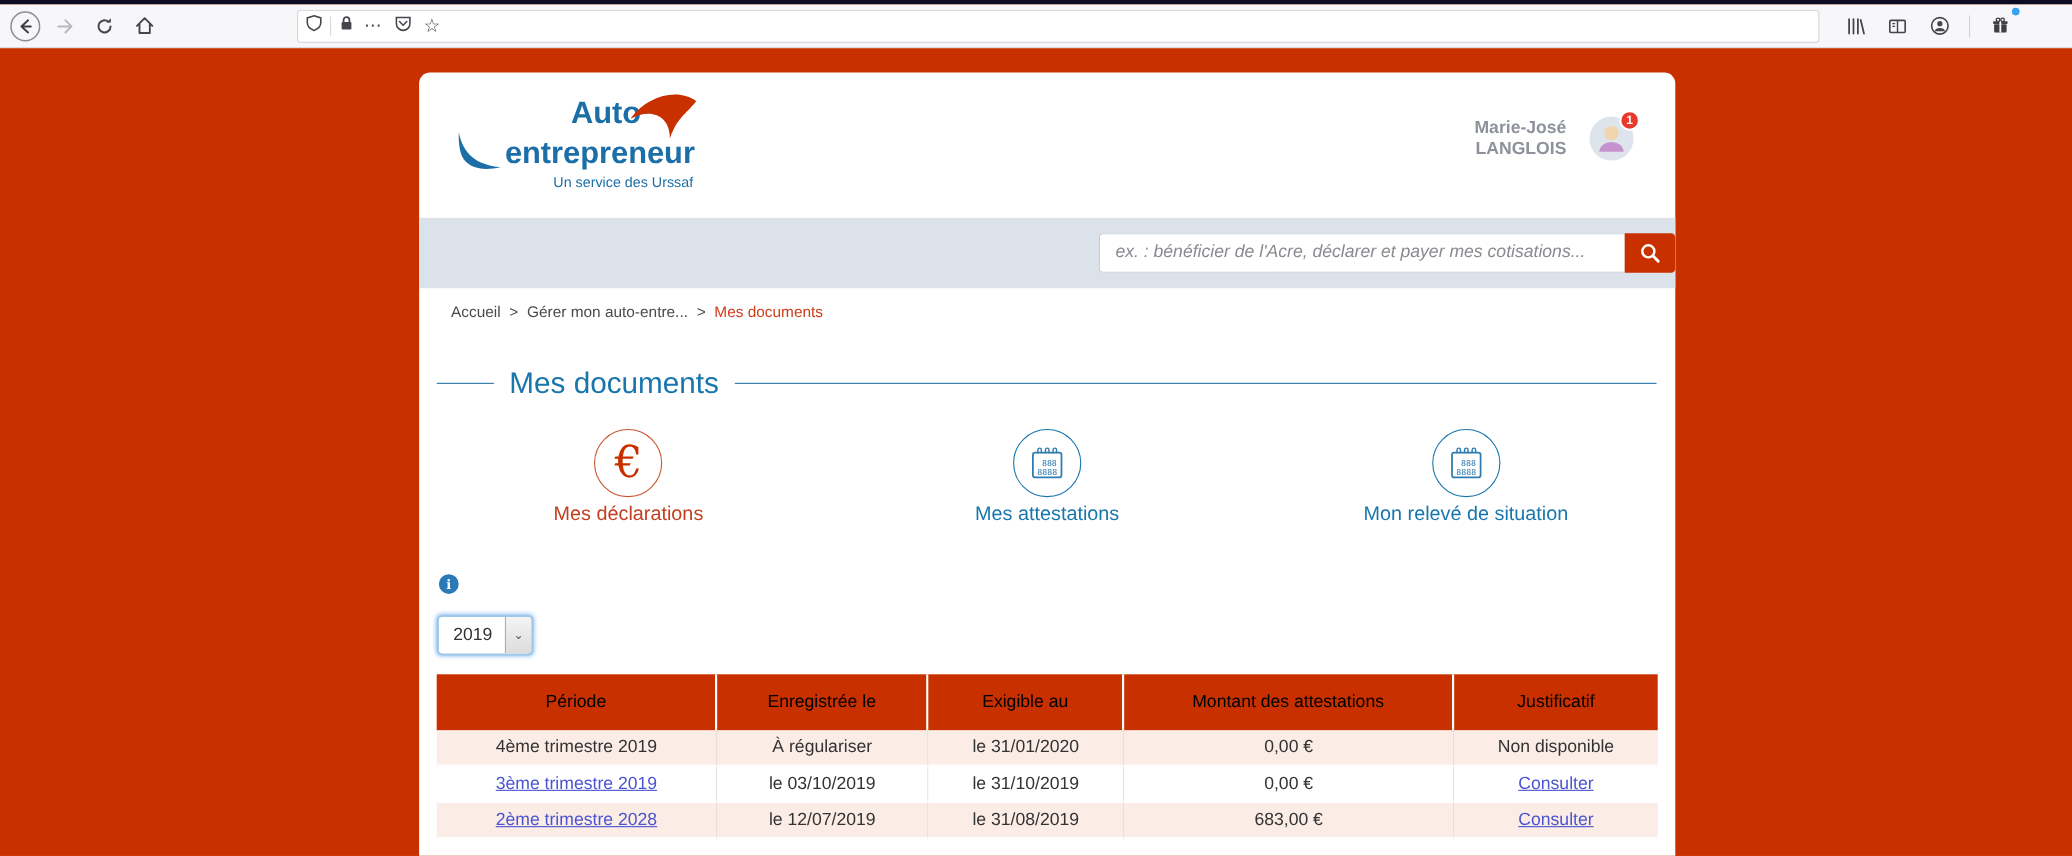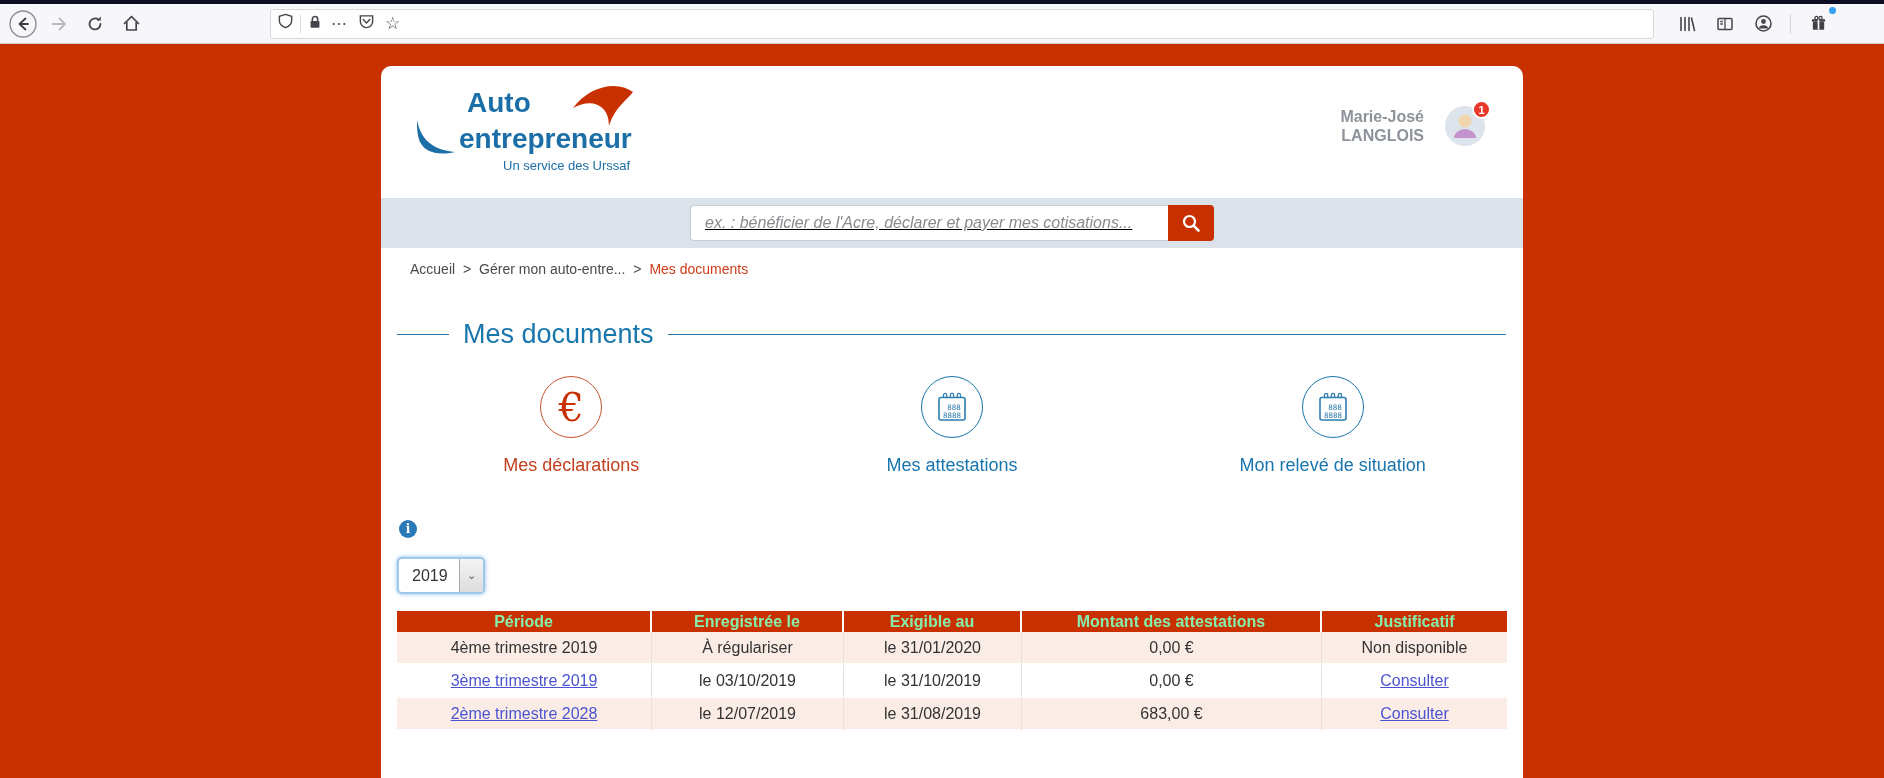--- a/index.html
+++ b/index.html
@@ -21,41 +21,41 @@
   .gift-wrap { position:relative; }
   .blue-dot { position:absolute; top:-2px; right:-3px; width:7px; height:7px; border-radius:50%; background:#38a0f2; }
 
   
   .page { position:relative; width:1884px; height:733px; background:#c93000; }
   .card { position:absolute; left:381px; top:22px; width:1142px; height:900px; background:#fff; border-radius:10px 10px 0 0; }
 
   
   .site-header { position:relative; height:132px; }
   .logo { position:relative; margin-left:34px; padding-top:22px; width:240px; color:#1b6ea6; }
-  .logo-auto { font-size:28px; font-weight:bold; margin-left:52px; line-height:30px; }
+  .logo-auto { font-size:28px; font-weight:bold; margin-left:104px; line-height:30px; }
   .logo-row { display:flex; align-items:flex-end; }
   .logo-row svg { margin-right:2px; margin-bottom:-6px; }
   .logo-entrepreneur { font-size:28px; font-weight:bold; line-height:30px; }
   .logo-tagline { font-size:13px; margin-left:88px; margin-top:4px; color:#1b6ea6; }
   .red-swoosh { position:absolute; right:18px; top:14px; }
   .user { position:absolute; right:38px; top:40px; display:flex; align-items:center; gap:21px; }
   .user-name { text-align:right; font-weight:bold; color:#8d929b; font-size:16px; line-height:19px; }
   .avatar { position:relative; width:40px; height:40px; border-radius:50%; background:#dde4ec; }
   .badge { position:absolute; top:-6px; right:-6px; width:19px; height:19px; border-radius:50%; background:#e8392c; border:2px solid #fff; color:#fff; font-size:11px; font-weight:bold; display:flex; align-items:center; justify-content:center; }
 
   
   .nav { height:38px; background:#f0f1f3; border-bottom:1px solid #c8cdd2; display:flex; align-items:stretch; }
   .nav-item { display:flex; align-items:center; padding:0 26px; font-size:17px; color:#1876ad; cursor:pointer; }
   .nav-div { width:1px; background:#c6cad0; }
   .nav-spacer { flex:1; }
   .question { display:flex; align-items:center; gap:7px; padding-right:22px; font-size:17px; color:#1876ad; }
   .q-circle { width:20px; height:20px; border:1.5px solid #1876ad; border-radius:50%; display:flex; align-items:center; justify-content:center; font-size:13px; font-weight:bold; color:#1876ad; }
 
   
-  .search-band { height:50px; background:#dbe2ea; display:flex; align-items:center; justify-content:center;text-decoration:underline; }
+  .search-band { height:64px; background:#dbe2ea; display:flex; align-items:center; justify-content:flex-end; }
   .search-box { display:flex; }
   .search-input { width:478px; height:36px; border:1px solid #c6ccd4; border-right:none; border-radius:4px 0 0 4px; padding:0 14px; font-size:16px; font-style:italic; color:#555; outline:none; }
   .search-input::placeholder { color:#8a8a90; font-style:italic; }
   .search-btn { width:46px; height:36px; background:#c93000; border:none; border-radius:0 4px 4px 0; display:flex; align-items:center; justify-content:center; cursor:pointer; }
 
   
   .breadcrumb { padding:13px 0 0 29px; font-size:14px; color:#4a4a4a; }
   .breadcrumb .sep { margin:0 4px; }
   .crumb-current { color:#cf3c1a; }
 
@@ -64,36 +64,36 @@
   .title-line { height:1px; background:#2677a8; }
   .tl-left { width:52px; }
   .tl-right { flex:1; }
   .page-title { font-size:27px; color:#1876ad; padding:0 14px; white-space:nowrap; }
 
   
   .tabs { display:grid; grid-template-columns:1fr 1fr 1fr; margin-top:26px; }
   .tab { display:flex; flex-direction:column; align-items:center; cursor:pointer; }
   .tab-circle { width:62px; height:62px; border-radius:50%; border:1px solid #1876ad; color:#2e7cb0; display:flex; align-items:center; justify-content:center; }
   .tab.active .tab-circle { border-color:#c8552e; color:#c93000; }
-  .tab-label { margin-top:17px; font-size:18px; color:#1876ad; }
+  .tab-label { margin-top:5px; font-size:18px; color:#1876ad; }
   .tab.active .tab-label { color:#c2401f; }
   .euro-glyph { font-family:"DejaVu Serif", serif; font-size:40px; line-height:1; color:#c93000; }
 
   
   .info-row { display:flex; align-items:center; gap:9px; margin:44px 0 0 18px; font-size:17px; color:#333; }
   .info-icon { width:18px; height:18px; border-radius:50%; background:#2a7ab8; color:#fff; font-size:12px; font-weight:bold; font-family:"DejaVu Serif", serif; display:flex; align-items:center; justify-content:center; flex:0 0 auto; }
 
   
   .year-select { display:flex; align-items:center; width:88px; height:37px; margin:19px 0 0 16px; background:#fff; border:2px solid #9ec7e8; border-radius:5px; box-shadow:0 0 4px rgba(120,180,240,.9); cursor:pointer; overflow:hidden; }
   .year-value { flex:1; font-size:16px; color:#333; padding-left:13px; }
   .year-arrow { width:24px; align-self:stretch; background:linear-gradient(#f4f4f4,#dcdcdc); border-left:1px solid #ababab; display:flex; align-items:center; justify-content:center; color:#555; font-size:11px; }
 
   
   .decl-table { border-collapse:separate; border-spacing:0; margin:17px 0 0 16px; width:1110px; table-layout:fixed; font-size:16px; }
-  .decl-table th { background:#c93000; color:#86efac; font-weight:bold; height:21px; border-right:2px solid #fff; }
+  .decl-table th { background:#c93000; color:#000000; font-weight:normal; height:51px; border-right:2px solid #fff; }
   .decl-table th:last-child { border-right:none; }
   .decl-table td { height:33px; text-align:center; color:#333; border-right:1px solid #e8ddd8; border-bottom:2px solid #fff; }
   .decl-table td:last-child { border-right:none; }
   .decl-table tbody tr:nth-child(odd) td { background:#fbece6; }
   .decl-table tbody tr:nth-child(even) td { background:#fff; }
   .tlink { color:#4a54d1; text-decoration:underline; cursor:pointer; }
 </style>
 </head>
 <body>
 

